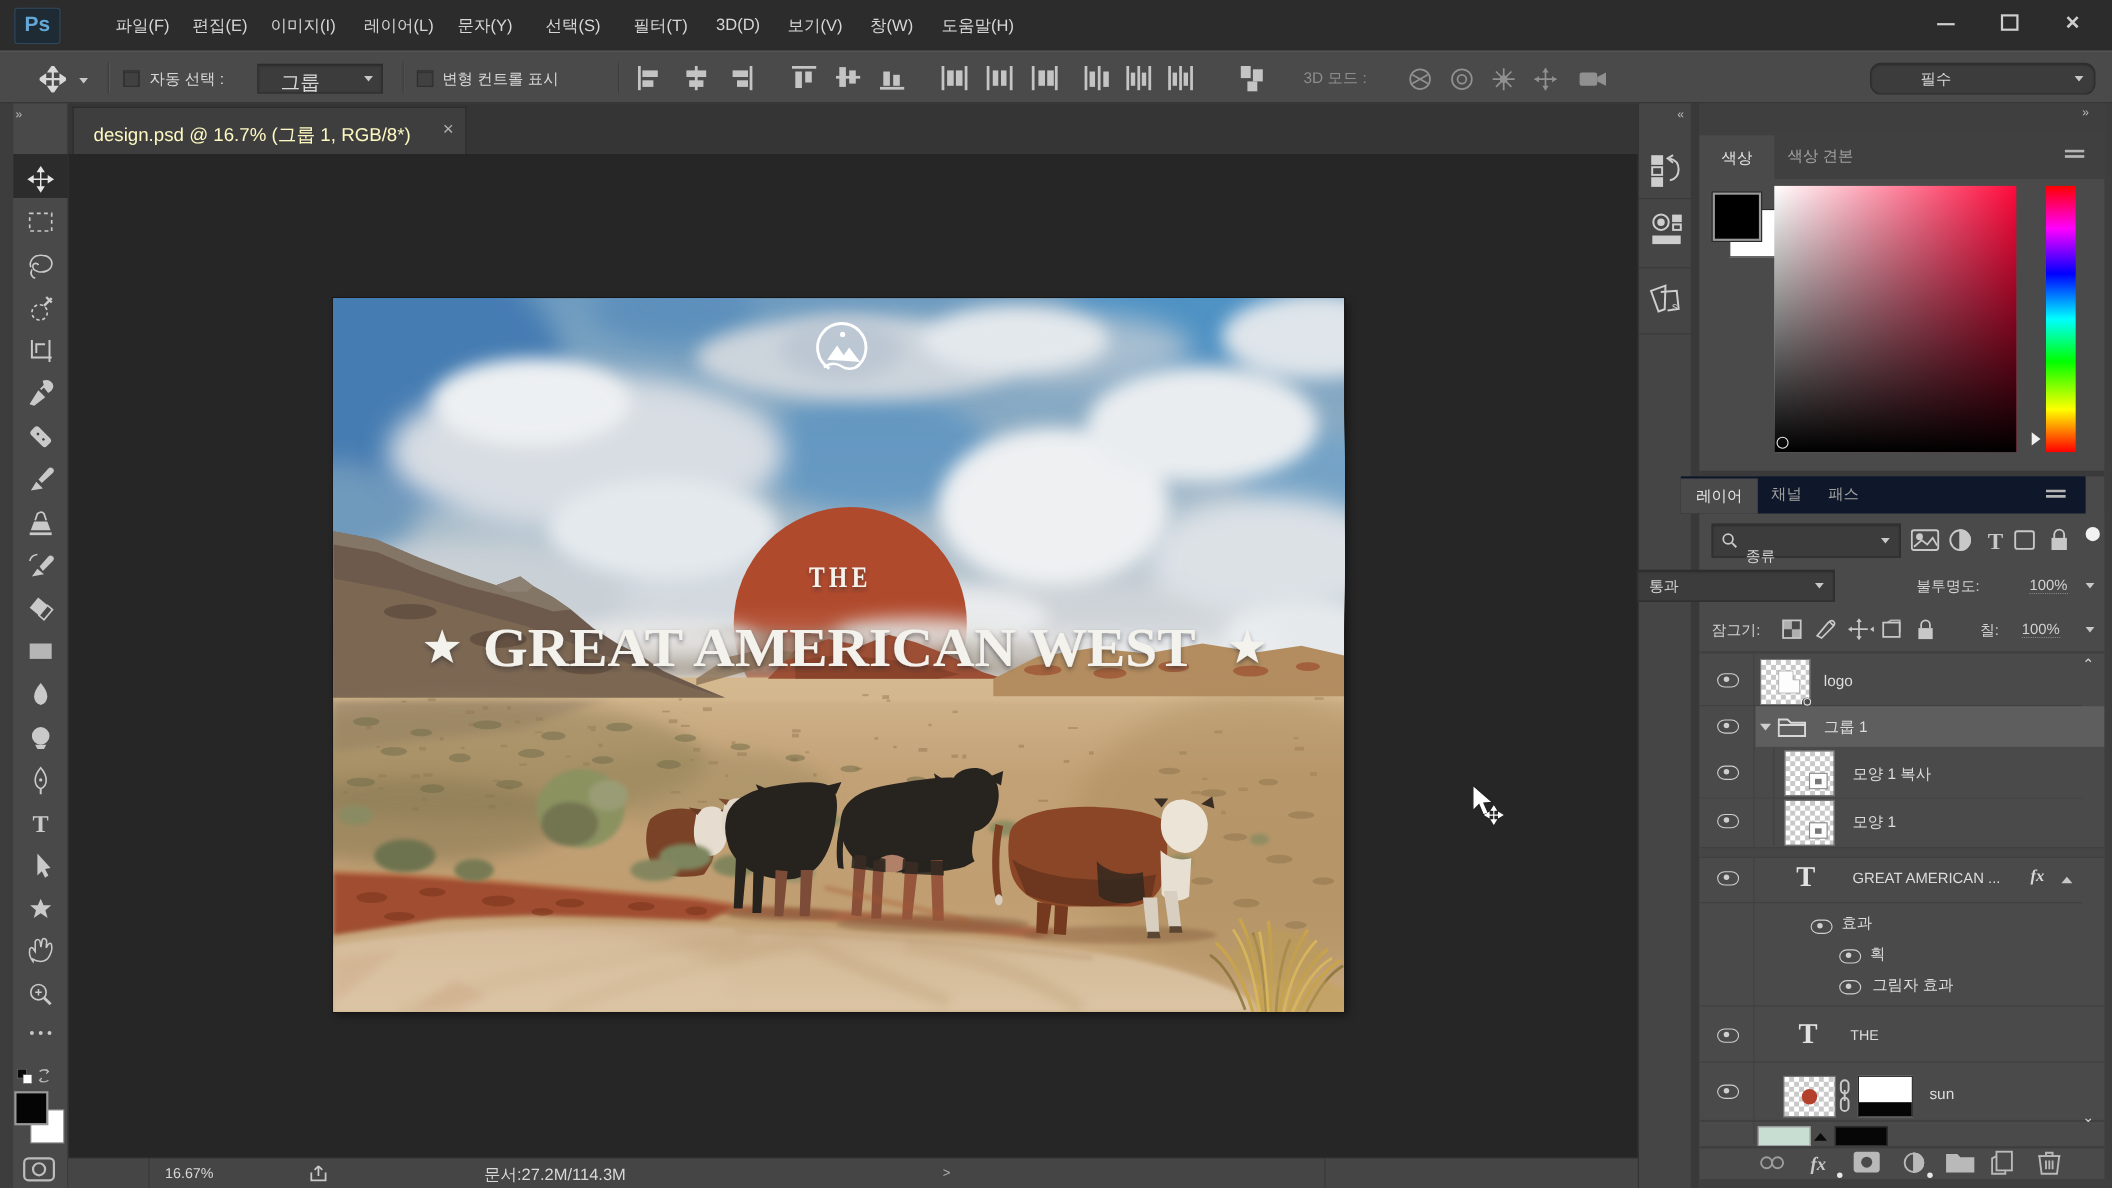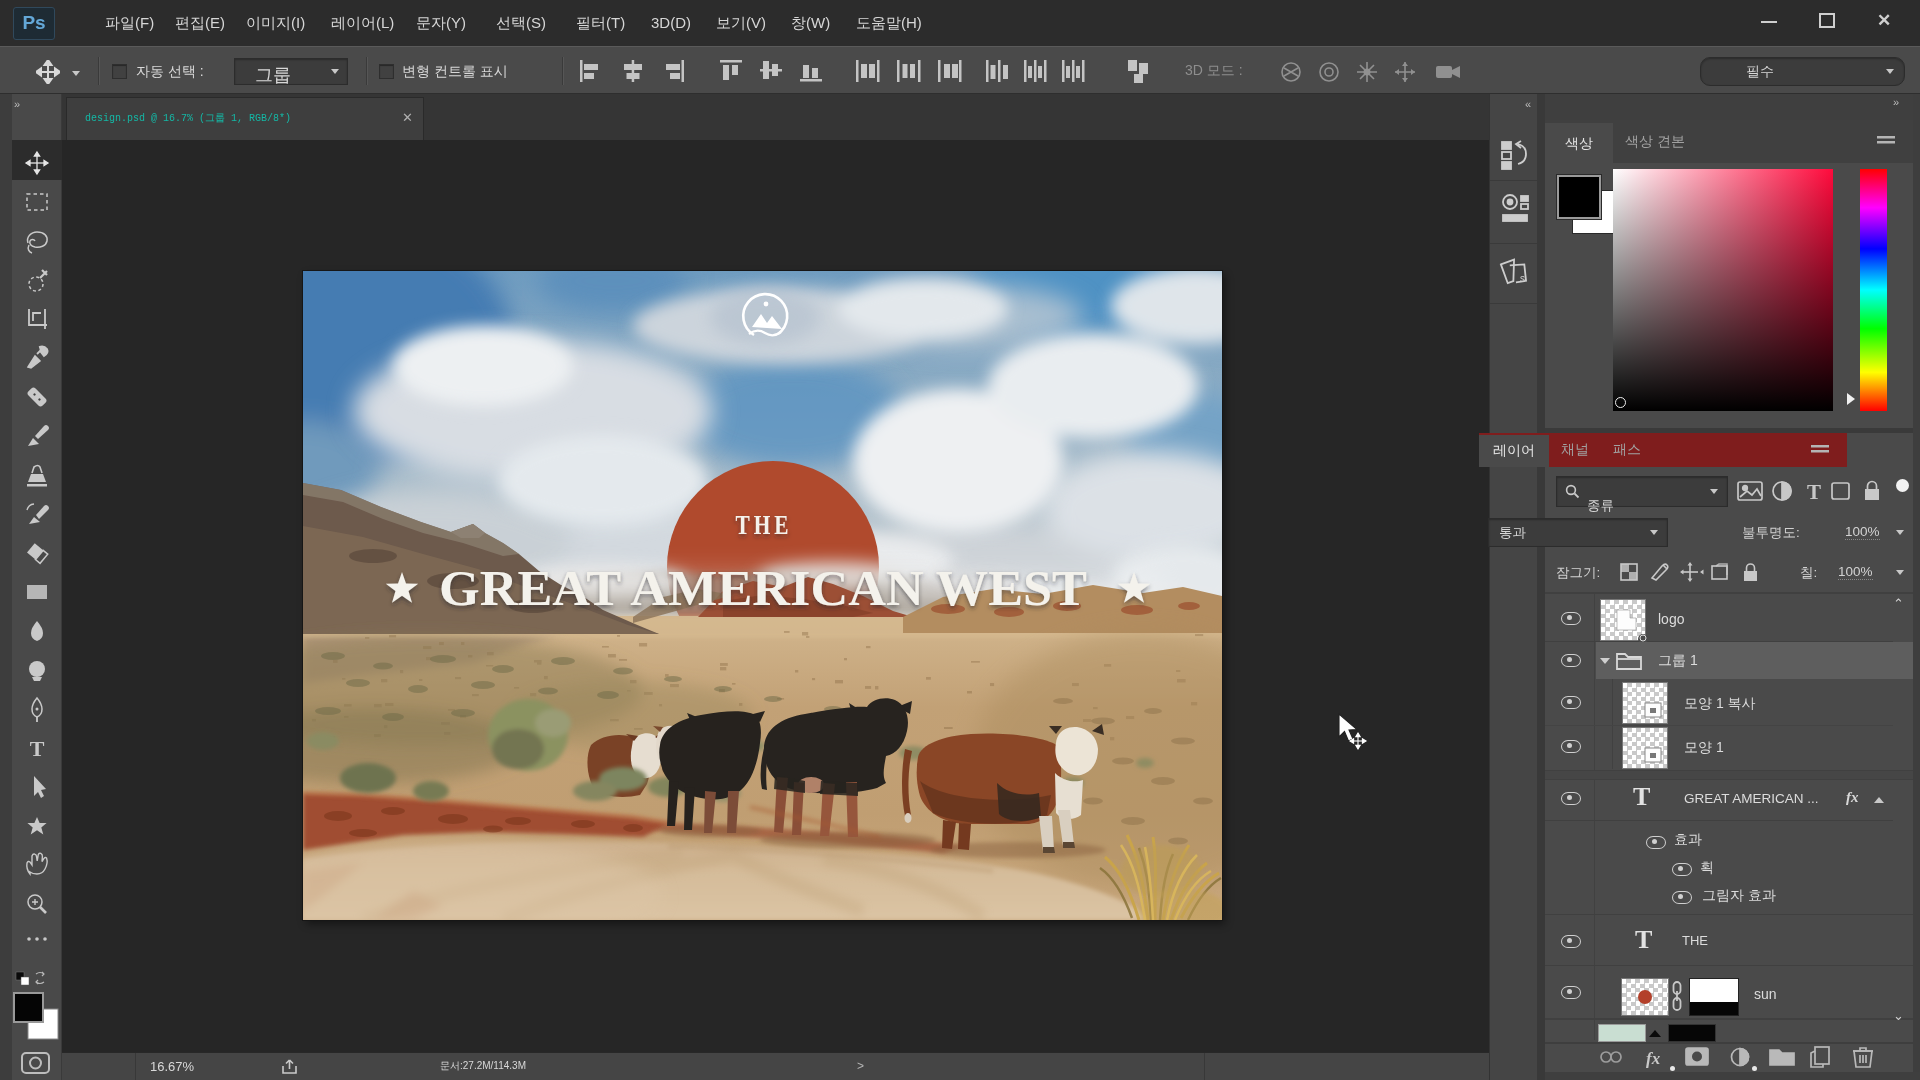--- a/index.html
+++ b/index.html
@@ -158,21 +158,21 @@
       </g>
  </g>
 </svg>
 <div class="dd" style="left:1700px;top:57px;width:203px;height:27px;border-radius:10px;">
     <span style="position:absolute;left:45px;top:5px;font-size:14px;">필수</span>
     <div class="car" style="right:10px;top:11px;"></div>
   </div>
 
 <div class="ab" style="left:0;top:94px;width:1489px;height:46px;background:#353535;"></div>
 <div class="ab" style="left:66px;top:97px;width:358px;height:43px;background:#3e3e3e;border:1px solid #2a2a2a;border-bottom:none;box-sizing:border-box;">
-  <span style="position:absolute;left:18px;top:13px;font-size:10px;color:#14b8a6;font-family:Liberation Mono, monospace;">design.psd @ 16.7% (그룹 1, RGB/8*)</span>
+  <span style="position:absolute;left:18px;top:13px;font-size:17px;color:#fef9c3;">design.psd @ 16.7% (그룹 1, RGB/8*)</span>
   <span style="position:absolute;right:10px;top:12px;font-size:13px;color:#b0b0b0;">✕</span>
 </div>
 
 <div class="ab" style="left:62px;top:140px;width:1427px;height:912px;background:#262626;"></div>
 <svg class="ab" style="left:303px;top:271px;box-shadow:0 0 0 1px #161616,3px 4px 8px rgba(0,0,0,.45);" width="919" height="649" viewBox="0 0 919 649">
 <defs>
  <linearGradient id="sky" x1="0" y1="0" x2="0" y2="1">
   <stop offset="0" stop-color="#6f9cc0"></stop>
         <stop offset=".18" stop-color="#8cacc4"></stop>
         <stop offset=".38" stop-color="#b4c3cd"></stop>
@@ -639,21 +639,21 @@
 
 <div class="ab" style="left:62px;top:1052px;width:1427px;height:28px;background:#454545;border-top:1px solid #282828;box-sizing:border-box;">
   <div class="ab" style="left:73px;top:0;width:1px;height:28px;background:#383838;"></div>
   <div class="ab" style="left:88px;top:6px;color:#d8d8d8;font-size:13px;">16.67%</div>
   <svg class="ab" style="left:218px;top:5px;" width="20" height="18" viewBox="0 0 20 18">
       <g stroke="#c9c9c9" stroke-width="1.6" fill="none">
         <path d="M3,8 l0,7 l13,0 l0,-7"></path>
         <path d="M9.5,11 l0,-9 m0,0 l-3.5,3.5 m3.5,-3.5 l3.5,3.5"></path>
       </g>
     </svg>
-  <div class="ab" style="left:378px;top:6px;color:#d8d8d8;font-size:10px;">문서:27.2M/114.3M</div>
+  <div class="ab" style="left:378px;top:6px;color:#d8d8d8;font-size:15px;">문서:27.2M/114.3M</div>
   <div class="ab" style="left:795px;top:6px;color:#b5b5b5;font-size:12px;">&gt;</div>
   <div class="ab" style="left:1142px;top:0;width:1px;height:28px;background:#383838;"></div>
 </div>
 
 <div class="ab" style="left:1489px;top:94px;width:48px;height:986px;background:#454545;border-left:1px solid #333;box-sizing:border-box;">
   <div class="ab" style="right:6px;top:4px;color:#bdbdbd;font-size:11px;">«</div>
   <div class="ab" style="left:0;top:86px;width:48px;height:1px;background:#3a3a3a;"></div>
   <div class="ab" style="left:0;top:149px;width:48px;height:1px;background:#3a3a3a;"></div>
   <div class="ab" style="left:0;top:209px;width:48px;height:1px;background:#3a3a3a;"></div>
   <svg class="ab" style="left:8px;top:44px;" width="34" height="34" viewBox="0 0 34 34">
@@ -700,21 +700,21 @@
 <div class="ab" style="left:1545px;top:163px;width:368px;height:265px;background:#4a4a4a;">
   <div class="ab" style="left:27px;top:27px;width:42px;height:42px;background:#fff;border:1px solid #2a2a2a;"></div>
   <div class="ab" style="left:12px;top:12px;width:40px;height:40px;background:#000;border:2px solid #9a9a9a;box-shadow:0 0 0 1px #2a2a2a;"></div>
   <div class="ab" style="left:68px;top:6px;width:220px;height:242px;background:linear-gradient(to bottom,rgba(0,0,0,0) 0%,#000 100%),linear-gradient(to right,#fff 0%,#ff0a3c 100%);"></div>
   <div class="ab" style="left:70px;top:234px;width:9px;height:9px;border:1.5px solid #eee;border-radius:50%;"></div>
   <div class="ab" style="left:315px;top:6px;width:27px;height:242px;background:linear-gradient(to bottom,#ff0000 0%,#ff00ff 16%,#0000ff 33%,#00ffff 50%,#00ff00 66%,#ffff00 84%,#ff0000 100%);"></div>
   <div class="ab" style="left:302px;top:230px;width:0;height:0;border-top:6px solid transparent;border-bottom:6px solid transparent;border-left:8px solid #f0f0f0;"></div>
 </div>
 <div class="ab" style="left:1545px;top:428px;width:368px;height:5px;background:#3a3a3a;"></div>
 
-<div class="ab" style="left:1479px;top:433px;width:368px;height:34px;background:#7f1d1d;">
+<div class="ab" style="left:1528px;top:433px;width:368px;height:34px;background:#0f172a;">
   <div class="ab" style="left:0;top:2px;width:70px;height:32px;background:#4a4a4a;color:#e8e8e8;font-size:14px;text-align:center;line-height:30px;">레이어</div>
   <div class="ab" style="left:82px;top:0;color:#a2a2a2;font-size:14px;line-height:32px;">채널</div>
   <div class="ab" style="left:134px;top:0;color:#a2a2a2;font-size:14px;line-height:32px;">패스</div>
   <svg class="ab" style="right:18px;top:12px;" width="18" height="12">
       <g fill="#b5b5b5">
         <rect width="18" height="2.5"></rect>
         <rect y="5" width="18" height="2.5"></rect>
       </g>
     </svg>
 </div>

